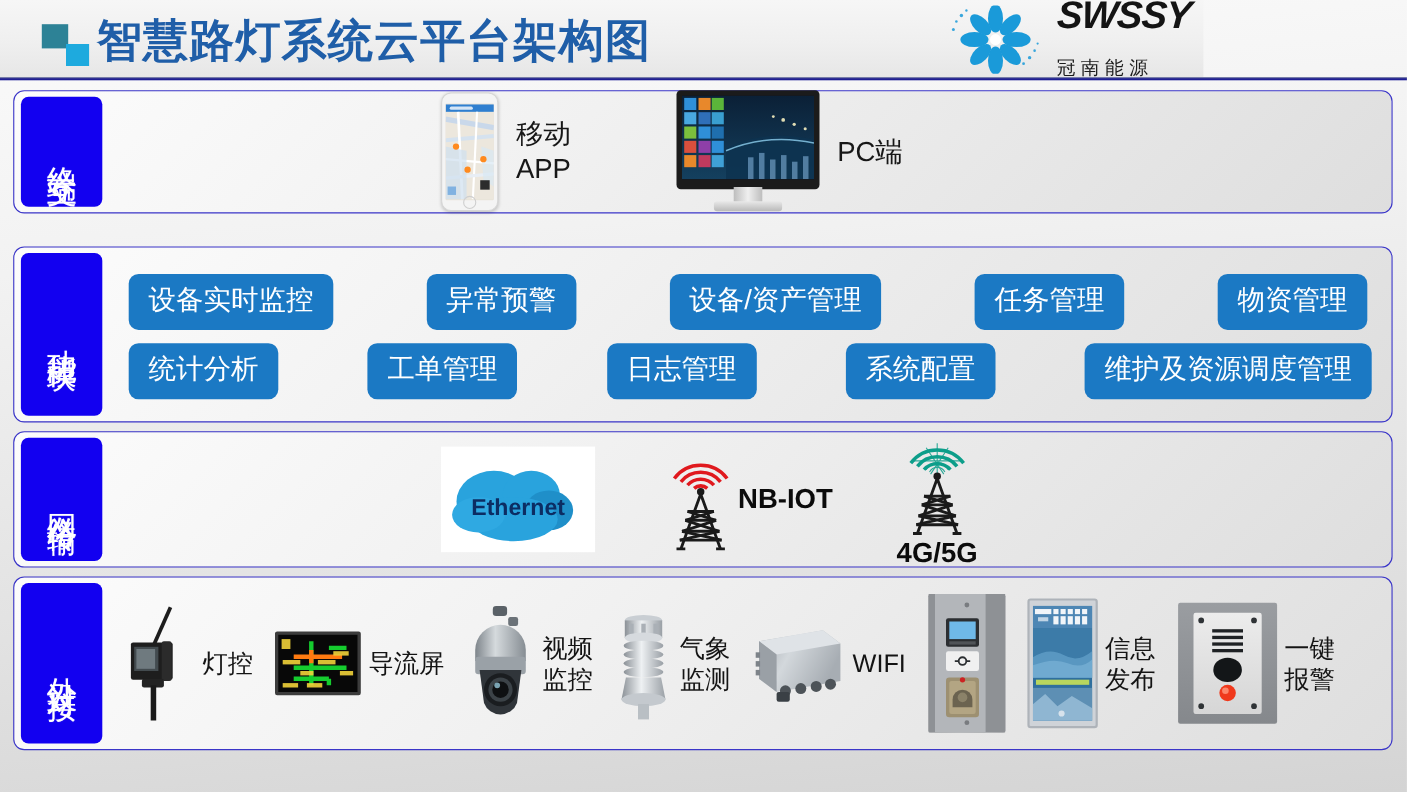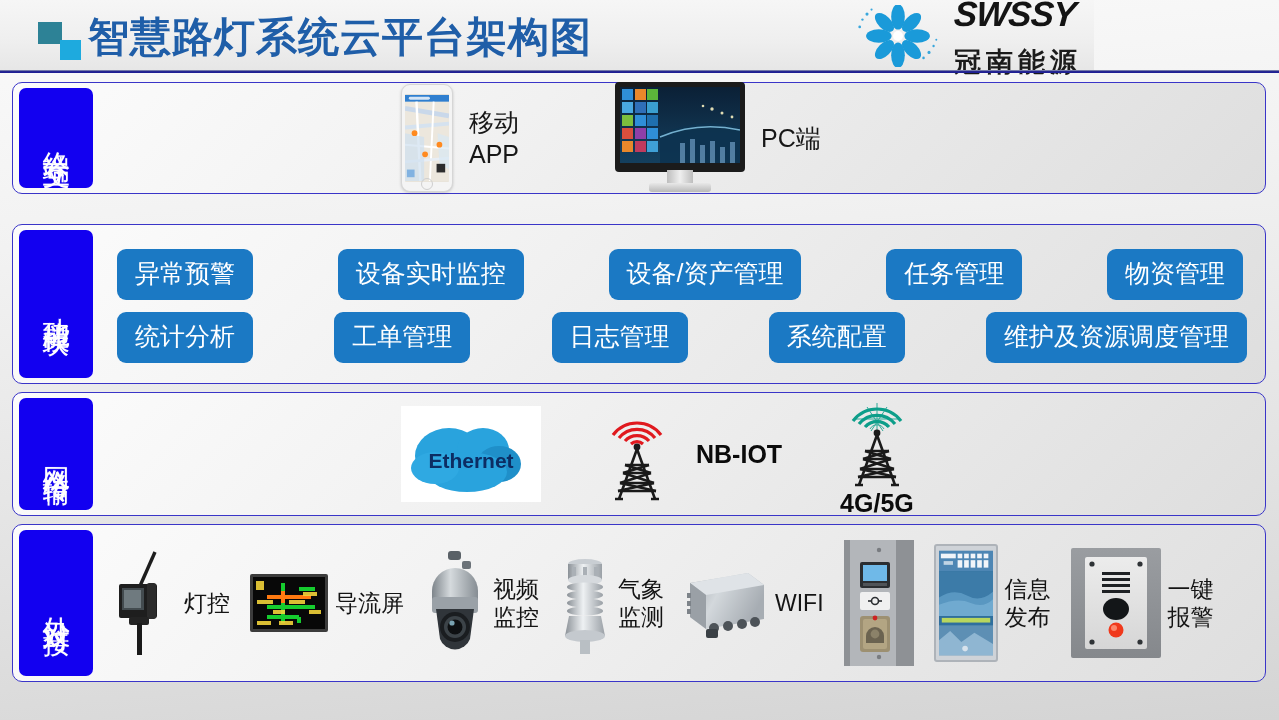--- a/index.html
+++ b/index.html
@@ -43,21 +43,21 @@
     display: flex; align-items: center; gap: 10px;
   }
   #brand-mark { width: 92px; height: 62px; flex: none; }
   #brand-text { display: flex; flex-direction: column; justify-content: center; }
   #brand-name {
     font-size: 35px; font-weight: bold; color: #141414;
     letter-spacing: -1px; line-height: 34px; font-style: italic;
     transform: skewX(-4deg);
   }
   #brand-sub {
-    font-size: 27px; font-weight: bold; color: #1b1b1b;
+    font-size: 17px; font-weight: normal; color: #1b1b1b;
     letter-spacing: 5px; line-height: 26px; margin-top: 18px;
   }
 
   
   .layer {
     position: absolute; left: 12px; width: 1254px;
     border: 1.6px solid #3a35c8; border-radius: 10px;
     background: linear-gradient(135deg, #fcfcfc 0%, #f1f1f1 40%, #dedede 100%);
     overflow: visible;
   }
@@ -139,21 +139,21 @@
   #func-row-1 { justify-content: space-between; padding: 0 6px 0 2px; }
   #func-row-2 { justify-content: space-between; padding: 0 2px 0 2px; }
 
   
   #net-row {
     position: absolute; left: 0; right: 0; top: 0; bottom: 0;
     display: flex; align-items: center;
   }
   .net-item { display: flex; align-items: center; }
   #net-ethernet { margin-left: 300px; }
-  #net-nbiot { margin-left: 62px; gap: 25px; }
+  #net-nbiot { margin-left: 62px; }
   #net-4g5g { margin-left: 58px; flex-direction: column; }
   .net-label { font-size: 25px; font-weight: bold; color: #0b0b0b; white-space: nowrap; }
   .cloud-box { width: 140px; height: 96px; background: #fdfdfd; position: relative; }
 
   
   #dev-row {
     position: absolute; left: 0; right: 0; top: 0; bottom: 0;
     display: flex; align-items: center; padding-left: 10px;
   }
   .dev-item { display: flex; align-items: center; gap: 7px; }
@@ -336,22 +336,22 @@
   </div>
 </div>
 
 <div class="layer" id="layer-function">
   <div class="layer-tab">
     <span class="layer-tab-label">功能模块</span>
   </div>
   <div class="layer-body">
     <div id="func-wrap">
       <div class="func-row" id="func-row-1">
+        <button class="func-btn">设备实时监控</button>
         <button class="func-btn">异常预警</button>
-        <button class="func-btn">设备实时监控</button>
         <button class="func-btn">设备/资产管理</button>
         <button class="func-btn">任务管理</button>
         <button class="func-btn">物资管理</button>
       </div>
       <div class="func-row" id="func-row-2">
         <button class="func-btn">统计分析</button>
         <button class="func-btn">工单管理</button>
         <button class="func-btn">日志管理</button>
         <button class="func-btn">系统配置</button>
         <button class="func-btn">维护及资源调度管理</button>

